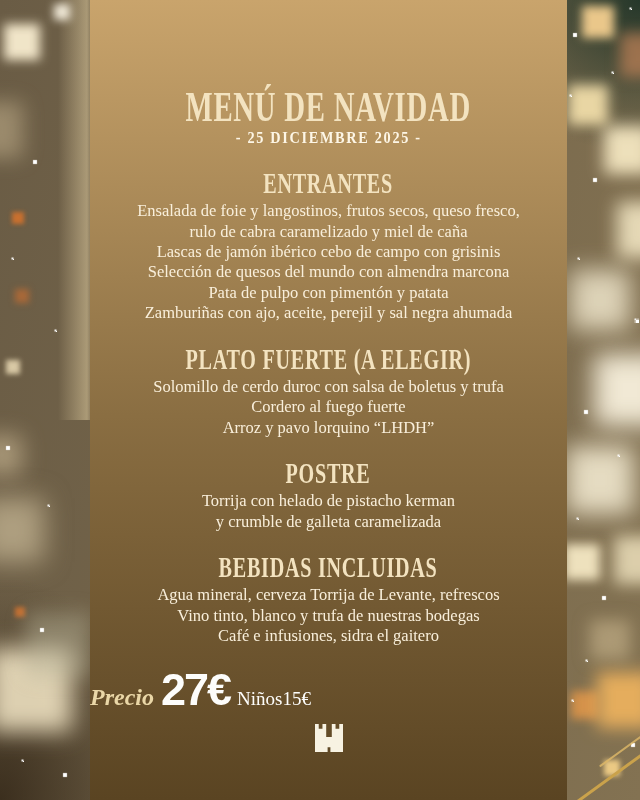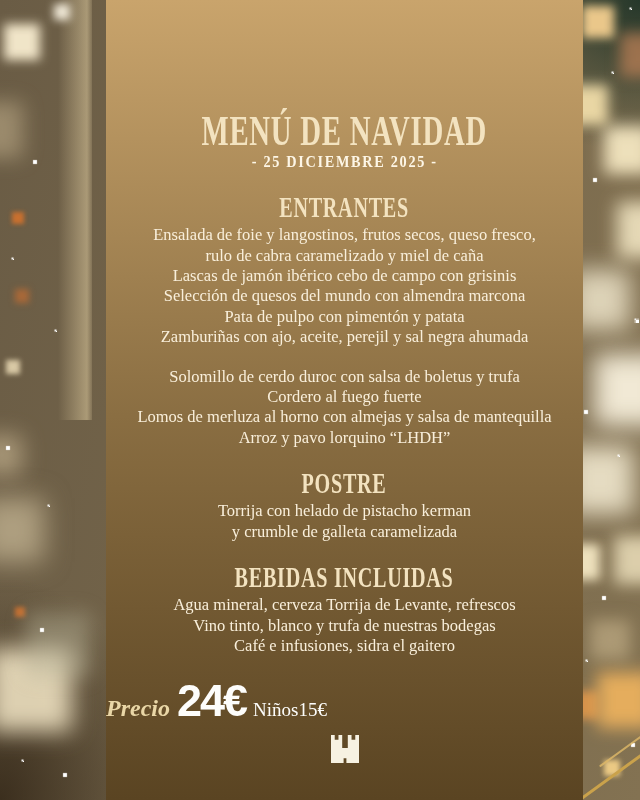--- a/index.html
+++ b/index.html
@@ -48,23 +48,23 @@
       22px 760px 1px 1.5px #fff, 65px 775px 1px 2px #fff, 575px 35px 1px 2px #fff,
       612px 72px 1px 1.5px #fff, 560px 15px 1px 1.5px #fff, 595px 180px 1px 2px #fff,
       578px 258px 1px 1.5px #fff, 636px 320px 1px 2.5px #fff, 586px 412px 1px 2px #fff,
       618px 455px 1px 1.5px #fff, 577px 518px 1px 1.5px #fff, 604px 598px 1px 2px #fff,
       586px 660px 1px 1.5px #fff, 633px 745px 1px 2px #fff, 572px 700px 1px 1.5px #fff,
       630px 8px 1px 1.5px #fff, 570px 95px 1px 1.5px #fff;}
   .ribbon{position:absolute;background:#caa24b;transform:rotate(-36deg);border-radius:2px;}
   .ribbon.r1{left:556px;top:772px;width:120px;height:3px;}
   .ribbon.r2{left:592px;top:742px;width:80px;height:2px;opacity:.8;background:#e0b968;}
   
-  .panel{position:absolute;left:106px;top:0;width:477px;height:800px;
+  .panel{position:absolute;left:90px;top:0;width:477px;height:800px;
     background:linear-gradient(180deg,var(--panel-top) 0%,var(--panel-mid) 52%,var(--panel-bottom) 100%);
-    box-sizing:border-box;padding-top:110px;text-align:center;}
+    box-sizing:border-box;padding-top:86px;text-align:center;}
   .cond{display:inline-block;transform:scale(.72,1.08);transform-origin:center;white-space:nowrap;
     font-weight:bold;letter-spacing:1px;}
   .title{color:var(--heading-color);font-size:40px;line-height:1.05;margin:0;}
   .date-line{color:#fdf6e6;font-size:17px;margin-top:0;}
   .date-line .cond{transform:scale(.84,1);letter-spacing:2px;}
   .section{margin-top:19px;}
   .section-heading{color:var(--heading-color);font-size:28px;line-height:1.15;margin-bottom:2px;}
   .dish-line{color:var(--body-color);font-size:16.5px;line-height:20.4px;}
   
   .price-row{margin-top:21px;display:flex;justify-content:flex-start;align-items:baseline;gap:7px;}
@@ -99,41 +99,41 @@
         <div class="section">
           <div class="section-heading"><span class="cond">ENTRANTES</span></div>
           <div class="dish-line">Ensalada de foie y langostinos, frutos secos, queso fresco,</div>
           <div class="dish-line">rulo de cabra caramelizado y miel de caña</div>
           <div class="dish-line">Lascas de jamón ibérico cebo de campo con grisinis</div>
           <div class="dish-line">Selección de quesos del mundo con almendra marcona</div>
           <div class="dish-line">Pata de pulpo con pimentón y patata</div>
           <div class="dish-line">Zamburiñas con ajo, aceite, perejil y sal negra ahumada</div>
         </div>
         <div class="section">
+          <div class="section-heading"><span class="cond">PLATO FUERTE (A ELEGIR)</span></div>
           <div class="dish-line">Solomillo de cerdo duroc con salsa de boletus y trufa</div>
           <div class="dish-line">Cordero al fuego fuerte</div>
-          <div class="dish-line">Lomos de merluza al horno con almejas y salsa de mantequilla</div>
           <div class="dish-line">Arroz y pavo lorquino “LHDH”</div>
         </div>
         <div class="section">
           <div class="section-heading"><span class="cond">POSTRE</span></div>
           <div class="dish-line">Torrija con helado de pistacho kerman</div>
           <div class="dish-line">y crumble de galleta caramelizada</div>
         </div>
         <div class="section">
           <div class="section-heading"><span class="cond">BEBIDAS INCLUIDAS</span></div>
           <div class="dish-line">Agua mineral, cerveza Torrija de Levante, refrescos</div>
           <div class="dish-line">Vino tinto, blanco y trufa de nuestras bodegas</div>
           <div class="dish-line">Café e infusiones, sidra el gaitero</div>
         </div>
       </div>
 
     <div class="price-row">
       <span class="price-label">Precio</span>
-      <span class="price-value">24€</span>
+      <span class="price-value">27€</span>
       <span class="price-kids">Niños15€</span>
     </div>
 
     <div class="logo">
       <svg width="32" height="28" viewBox="0 0 34 30" aria-hidden="true">
         <path id="castle-path" d="M2 0 H6 V5 H10 V0 H14 V14 H20 V0 H24 V5 H28 V0 H32 V30 H18.5 V25 H15.5 V30 H2 Z" fill="#f7f2e2"></path>
       </svg>
     </div>
   </div>
 

